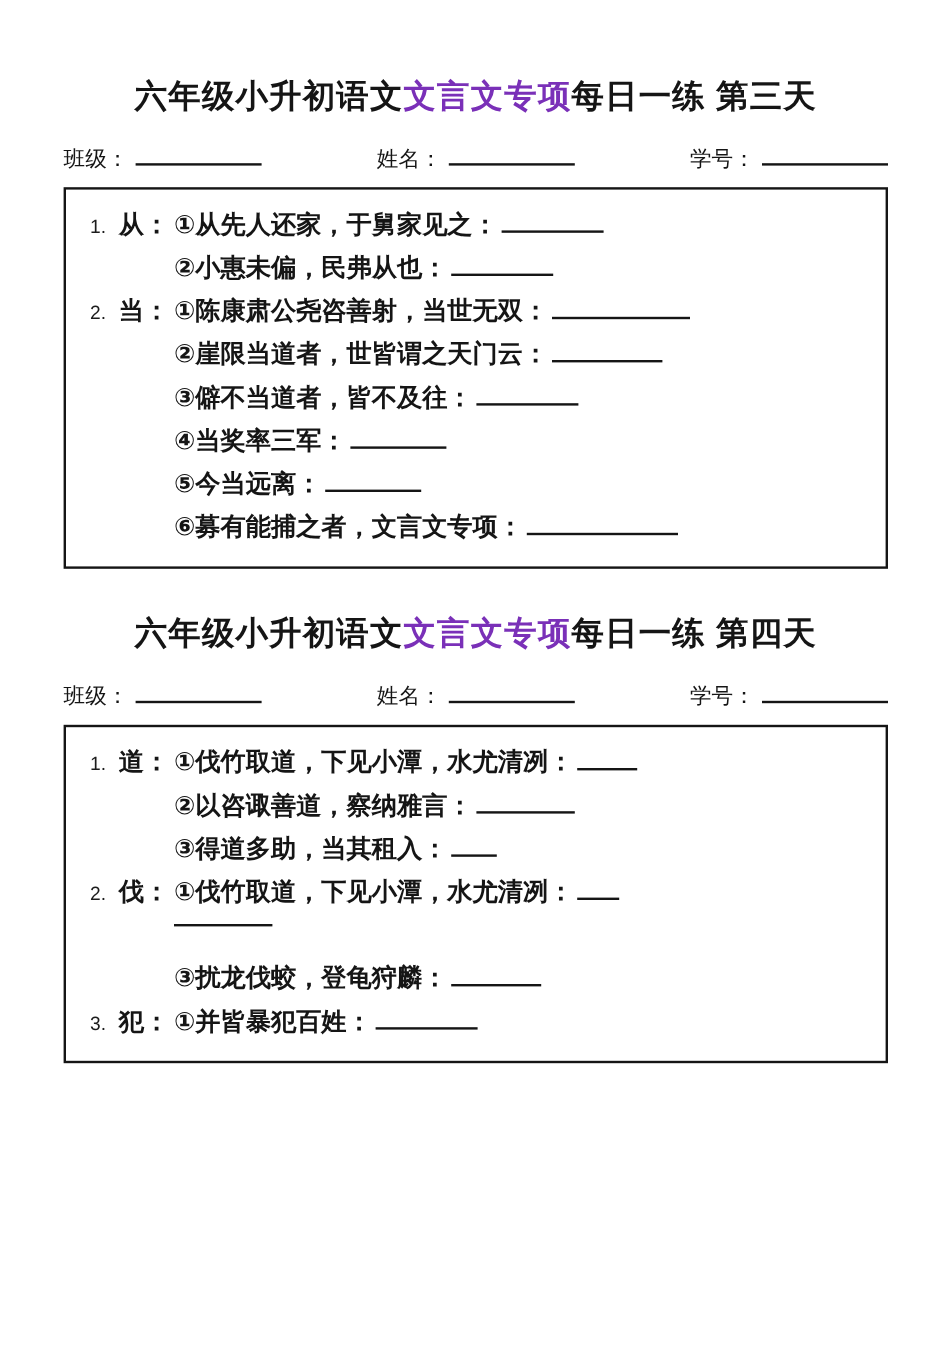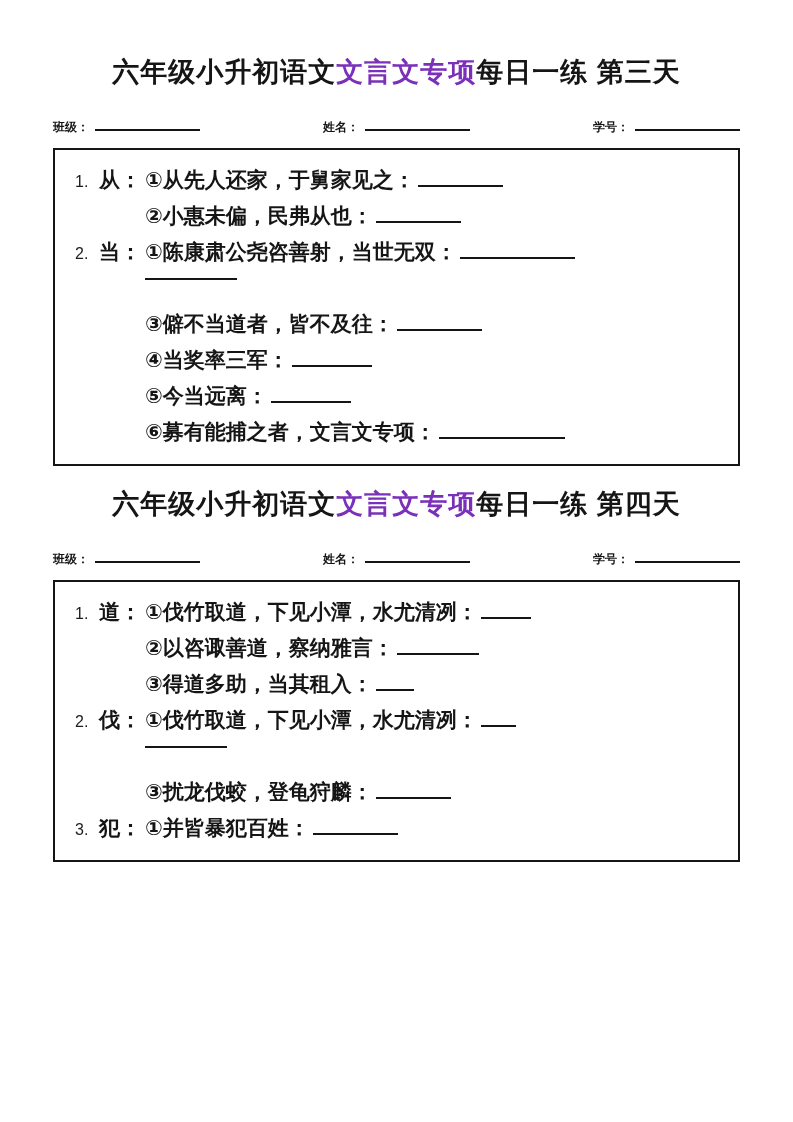--- a/index.html
+++ b/index.html
@@ -3,32 +3,32 @@
 <meta charset="utf-8">
 <style>
   :root { --ink:#151515; --accent:#7a30b8; }
   * { box-sizing:border-box; }
   html,body { margin:0; padding:0; background:#ffffff; }
   .page {
     position:relative; width:793px; height:1122px; margin:0 auto;
     background:#ffffff; overflow:hidden;
     font-family:"Liberation Sans","DejaVu Sans",sans-serif; color:var(--ink);
   }
-  .sheet { padding:0 53px; }
+  .sheet { padding:8px 53px; }
   .title {
     margin:0; text-align:center; font-size:27px; line-height:32px;
     font-weight:bold; letter-spacing:1px; white-space:nowrap;
   }
   .sheet-1 .title { padding-top:56px; }
   .sheet-2 .title { padding-top:22px; }
   .title .hl { color:var(--accent); }
 
   .info-row {
     display:flex; justify-content:space-between; align-items:flex-end;
-    margin-top:22px; height:26px; font-size:12px; font-weight:bold;
+    margin-top:22px; height:26px; font-size:18px; font-weight:normal;
   }
   .field { display:flex; align-items:baseline; }
   .fline {
     display:inline-block; width:105px; height:10px; margin-left:6px;
     margin-bottom:-3px; border-bottom:2px solid var(--ink);
   }
 
   .qbox {
     margin-top:12px; border:2px solid var(--ink);
     padding:12px 18px 14px 20px; background:#fff;
@@ -81,20 +81,21 @@
           <span class="g-item">②小惠未偏，民弗从也：</span>
           <span class="blank" style="width: 85px;"></span>
         </div>
         <div class="g-row">
           <span class="g-num">2.</span>
           <span class="g-word">当：</span>
           <span class="g-item">①陈康肃公尧咨善射，当世无双：</span>
           <span class="blank" style="width: 115px;"></span>
         </div>
         <div class="g-row indent">
+          <span class="g-item">②崖限当道者，世皆谓之天门云：</span>
           <span class="blank" style="width: 92px;"></span>
         </div>
         <div class="g-row indent">
           <span class="g-item">③僻不当道者，皆不及往：</span>
           <span class="blank" style="width: 85px;"></span>
         </div>
         <div class="g-row indent">
           <span class="g-item">④当奖率三军：</span>
           <span class="blank" style="width: 80px;"></span>
         </div>

